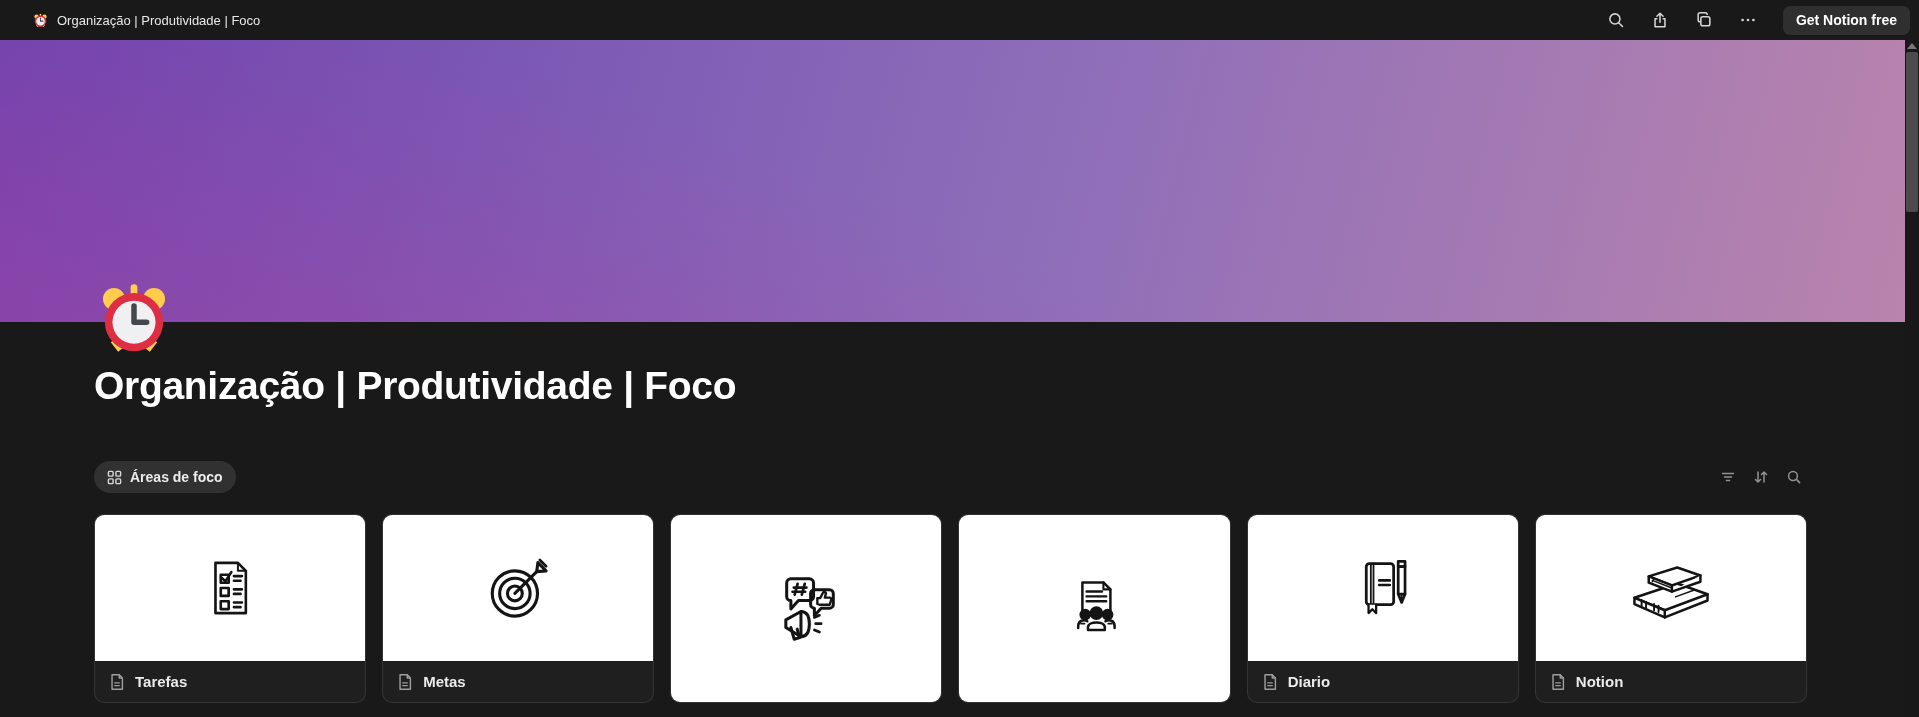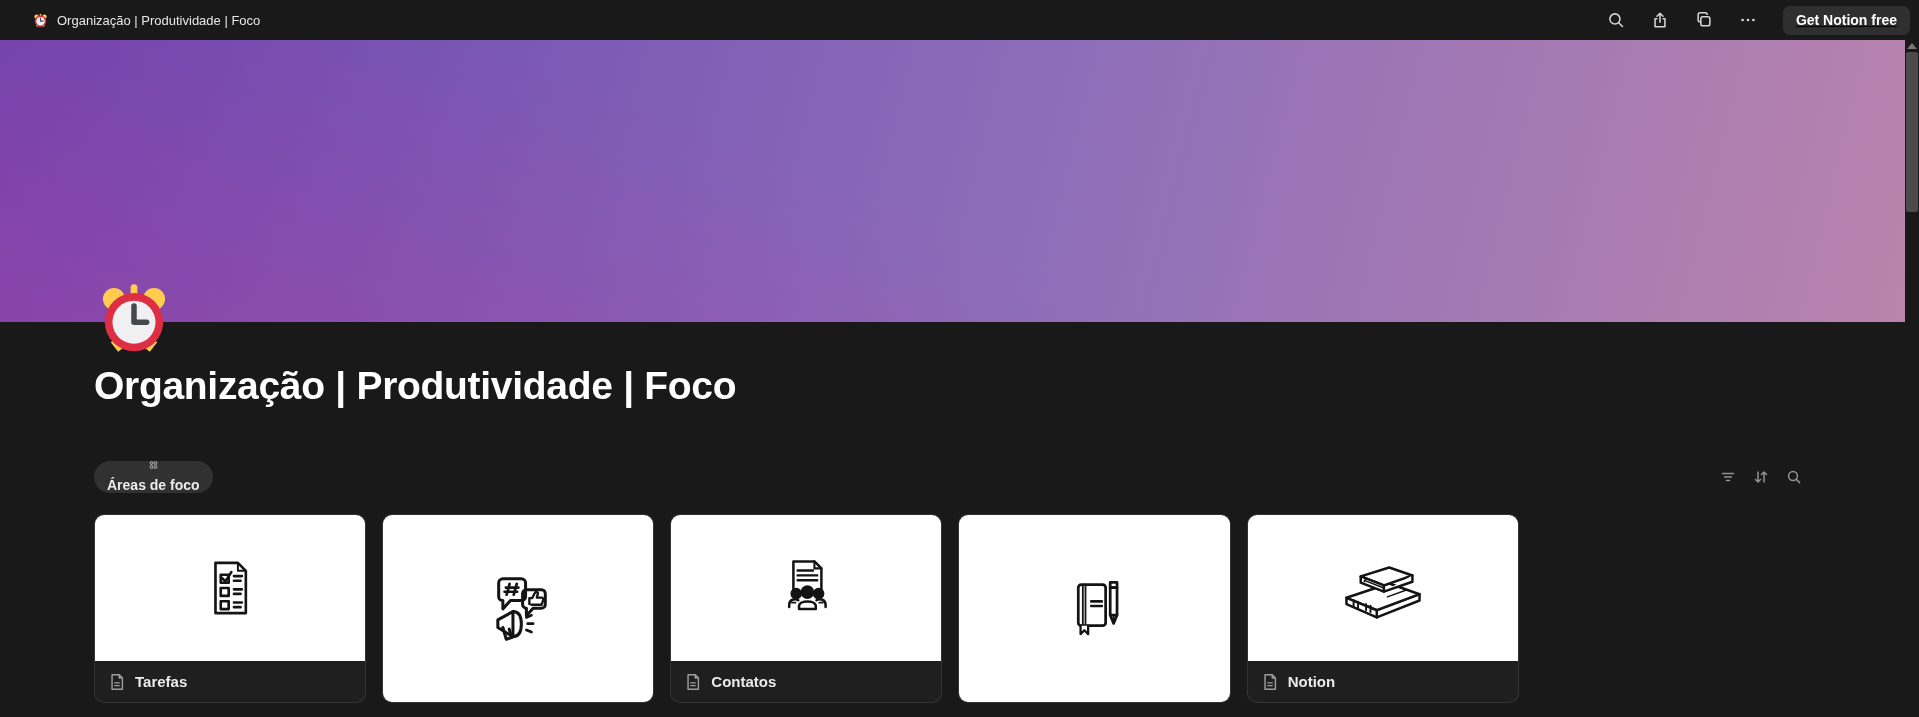--- a/index.html
+++ b/index.html
@@ -13,21 +13,21 @@
   }
 
   
   .topbar {
     position:absolute; top:0; left:0; width:1919px; height:40px;
     display:flex; align-items:center; justify-content:space-between;
     padding:0 9px 0 33px; z-index:30;
   }
   .topbar-left { display:flex; align-items:center; gap:9px; }
   .topbar-title { font-size:13px; color:#e7e7e7; }
-  .topbar-right { display:flex; align-items:center; gap:16px;text-decoration:underline; }
+  .topbar-right { display:flex; align-items:center; gap:16px; }
   .icon-btn {
     width:28px; height:28px; border-radius:4px;
     display:flex; align-items:center; justify-content:center;
     color:#d6d6d6; cursor:pointer;
   }
   .icon-btn svg { display:block; }
   .cta-btn {
     height:29px; padding:0 13px; margin-left:5px;
     background:var(--topbar-button,#2f2f2f); border-radius:7px;
     display:flex; align-items:center;
@@ -70,21 +70,21 @@
 
   
   .view-toolbar {
     position:absolute; left:94px; top:460px; width:1713px; height:34px;
     display:flex; align-items:center; justify-content:space-between;
   }
   .view-pill {
     display:inline-flex; align-items:center; gap:8px;
     height:32px; padding:0 13px; border-radius:16px;
     background:var(--view-pill,#313131);
-    color:#ececec; font-size:14px; font-weight:600; cursor:pointer;flex-direction:column;
+    color:#ececec; font-size:14px; font-weight:600; cursor:pointer;
   }
   .view-pill svg { display:block; }
   .toolbar-icons { display:flex; align-items:center; gap:7px; }
   .tb-icon {
     width:26px; height:26px; border-radius:4px;
     display:flex; align-items:center; justify-content:center;
     color:#929292; cursor:pointer;
   }
 
   
@@ -225,20 +225,40 @@
     <div class="card-footer">
       <svg class="doc-icon" width="18" height="18" viewBox="0 0 20 20" fill="none" stroke="currentColor" stroke-width="1.6" stroke-linejoin="round" stroke-linecap="round">
         <path d="M4.5 2 H12.5 L16 5.5 V18 H4.5 Z"></path>
           <path d="M12.5 2 V5.5 H16"></path>
           <path d="M7.5 11 h5 M7.5 14 h5"></path>
       </svg>
       <span class="card-label">Tarefas</span>
     </div>
   </div>
 
+  <div class="card">
+    <div class="card-visual">
+      <svg width="78" height="78" viewBox="0 0 100 100" fill="none" stroke="#141414" stroke-width="4" stroke-linecap="round" stroke-linejoin="round">
+        <circle cx="46" cy="57" r="29"></circle>
+        <circle cx="46" cy="57" r="19.5"></circle>
+        <circle cx="46" cy="57" r="9.5"></circle>
+        <path d="M46 57 L74 29"></path>
+        <path d="M74 29 L75.5 17.5 L86 28 Z"></path>
+        <path d="M78 14 l8 8" stroke-width="3.5"></path>
+      </svg>
+    </div>
+    <div class="card-footer">
+      <svg class="doc-icon" width="18" height="18" viewBox="0 0 20 20" fill="none" stroke="currentColor" stroke-width="1.6" stroke-linejoin="round" stroke-linecap="round">
+        <path d="M4.5 2 H12.5 L16 5.5 V18 H4.5 Z"></path>
+          <path d="M12.5 2 V5.5 H16"></path>
+          <path d="M7.5 11 h5 M7.5 14 h5"></path>
+      </svg>
+      <span class="card-label">Metas</span>
+    </div>
+  </div>
 
   <div class="card">
     <div class="card-visual">
       <svg width="84" height="84" viewBox="0 0 100 100" fill="none" stroke="#141414" stroke-width="3.6" stroke-linecap="round" stroke-linejoin="round">
         <path d="M32 14 h22 a5 5 0 0 1 5 5 v16 a5 5 0 0 1 -5 5 h-13 l-9 10 v-10 a5 5 0 0 1 -5 -5 v-16 a5 5 0 0 1 5 -5 z"></path>
         <path d="M40 20 l-3.5 13 M48.5 20 l-3.5 13 M35.5 24.5 h15 M34 29.5 h15" stroke-width="3.2"></path>
         <path d="M61 27 h17 a4.5 4.5 0 0 1 4.5 4.5 v13 a4.5 4.5 0 0 1 -4.5 4.5 h-10 l-8 9 v-9 h 0 a4.5 4.5 0 0 1 -4.5 -4.5 v-13 a4.5 4.5 0 0 1 4.5 -4.5 z"></path>
         <path d="M63.5 44 v-7 h3.5 l3 -6 c1 -2.2 4.2 -1.2 3.6 1 l-1.2 4.5 h5.6 c1.8 0 2.4 1.6 1.9 3 l-1.8 5.5 h-11.1 z" stroke-width="2.8"></path>
         <path d="M26 63 L44 53 V83 L26 72 Z"></path>
         <path d="M44 53 C51 53 54 59 54 68 C54 77 51 83 44 83"></path>
@@ -256,42 +276,42 @@
         <path d="M38 25 H60 M38 32 H66 M38 39 H66" stroke-width="3.4"></path>
         <path d="M26 77 v-3 c0 -7 8 -10 13 -6.5" fill="#ffffff"></path>
         <path d="M78 77 v-3 c0 -7 -8 -10 -13 -6.5" fill="#ffffff"></path>
         <circle cx="36" cy="58" r="6.5" fill="#141414"></circle>
         <circle cx="68" cy="58" r="6.5" fill="#141414"></circle>
         <path d="M30 71 h5 M69 71 h5" stroke-width="2.6"></path>
         <path d="M40 80 v-4 c0 -9 24 -9 24 0 v4 z" fill="#ffffff"></path>
         <circle cx="52" cy="56" r="8" fill="#141414"></circle>
       </svg>
     </div>
-    <div class="card-footer">
-      <svg class="doc-icon" width="18" height="18" viewBox="0 0 20 20" fill="none" stroke="currentColor" stroke-width="1.6" stroke-linejoin="round" stroke-linecap="round">
-        <path d="M4.5 2 H12.5 L16 5.5 V18 H4.5 Z"></path>
-          <path d="M12.5 2 V5.5 H16"></path>
-          <path d="M7.5 11 h5 M7.5 14 h5"></path>
-      </svg>
-      <span class="card-label">Contatos</span>
-    </div>
   </div>
 
   <div class="card">
     <div class="card-visual">
       <svg width="76" height="80" viewBox="0 0 100 100" fill="none" stroke="#141414" stroke-width="3.6" stroke-linecap="round" stroke-linejoin="round">
         <rect x="28" y="18" width="36" height="54" rx="4"></rect>
         <path d="M34 18 V72 M37.5 18 V72" stroke-width="2.4"></path>
         <path d="M45 40 H59 M45 46 H59" stroke-width="3.4"></path>
         <path d="M31 72 v11 l5 -5 5 5 v-11" fill="#ffffff" stroke-width="3"></path>
         <rect x="70" y="15" width="9" height="7"></rect>
         <path d="M70 22 H79 V58 H70 Z"></path>
         <path d="M70 58 L74.5 69 L79 58"></path>
         <path d="M74.5 58 v5.5" stroke-width="2.2"></path>
       </svg>
+    </div>
+    <div class="card-footer">
+      <svg class="doc-icon" width="18" height="18" viewBox="0 0 20 20" fill="none" stroke="currentColor" stroke-width="1.6" stroke-linejoin="round" stroke-linecap="round">
+        <path d="M4.5 2 H12.5 L16 5.5 V18 H4.5 Z"></path>
+          <path d="M12.5 2 V5.5 H16"></path>
+          <path d="M7.5 11 h5 M7.5 14 h5"></path>
+      </svg>
+      <span class="card-label">Diario</span>
     </div>
   </div>
 
   <div class="card">
     <div class="card-visual">
       <svg width="98" height="82" viewBox="0 0 110 90" fill="none" stroke="#141414" stroke-width="2.8" stroke-linecap="round" stroke-linejoin="round">
         <path d="M14 56 L62 40 L96 52 L48 70 Z" fill="#ffffff"></path>
         <path d="M14 56 V63 L48 78 V70 Z" fill="#ffffff"></path>
         <path d="M96 52 V59 L48 78" fill="none"></path>
         <path d="M22 58.5 v7 M27 60.5 v7" stroke-width="2.2"></path>

